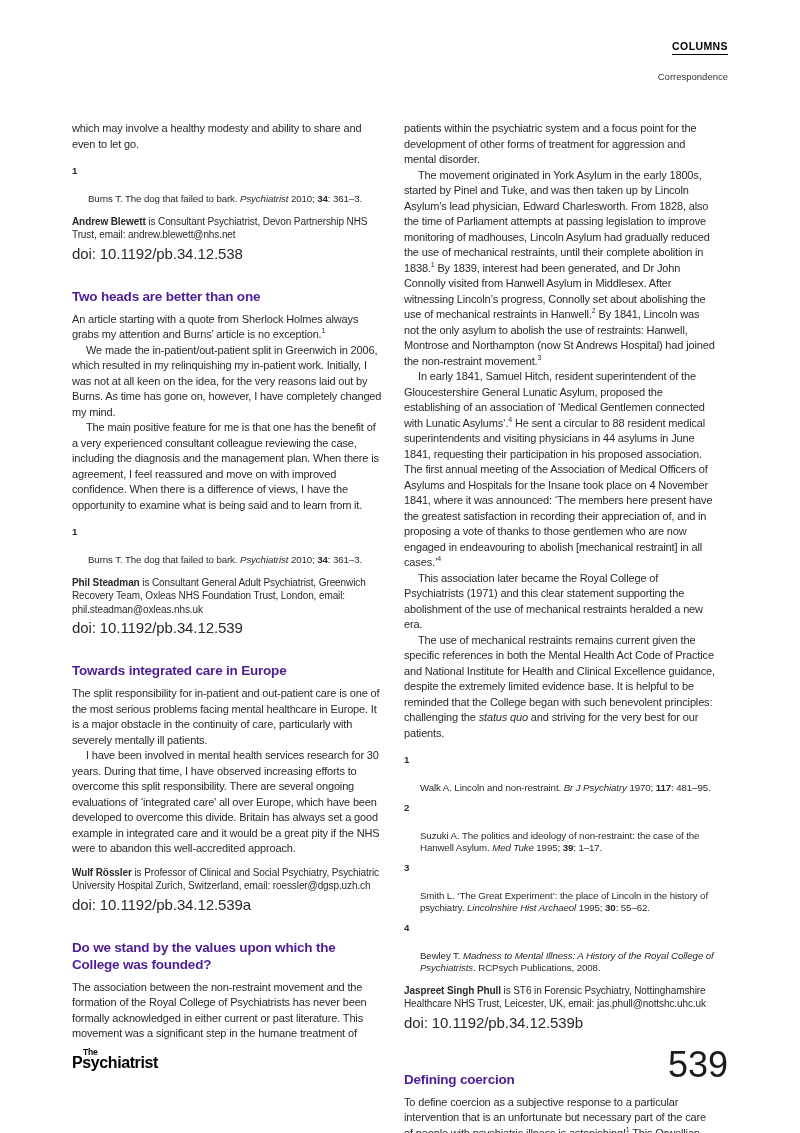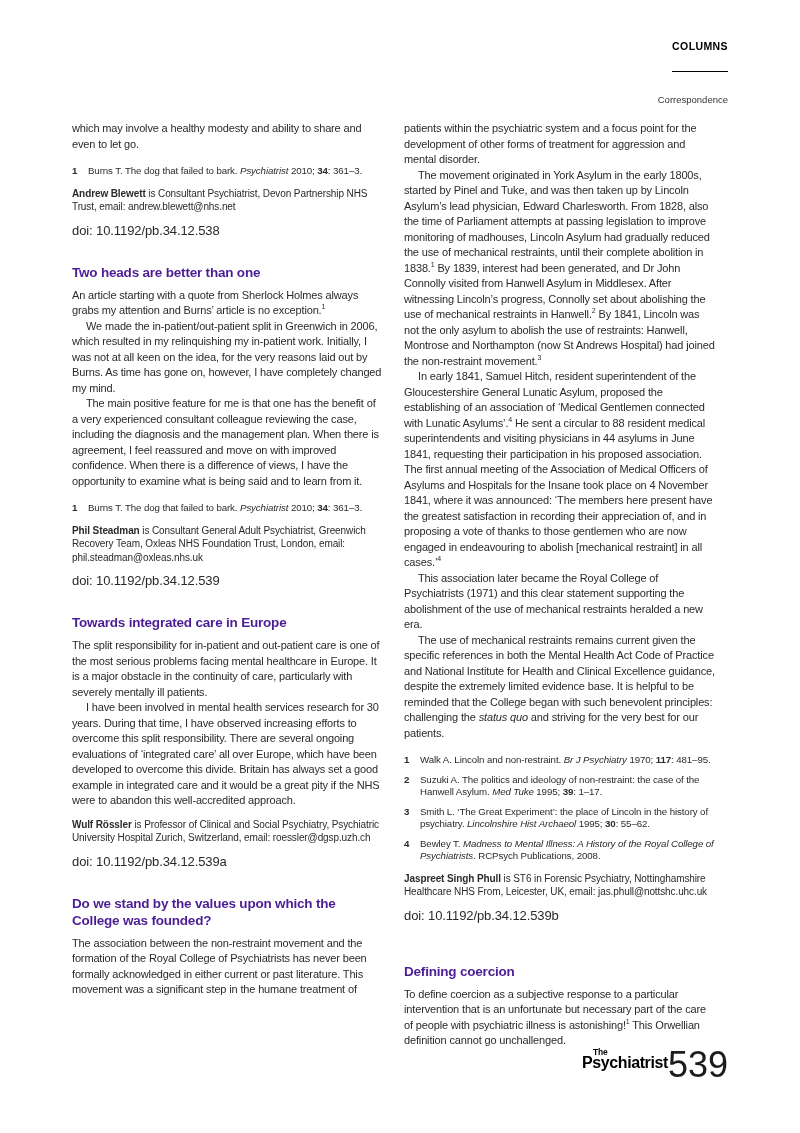--- a/index.html
+++ b/index.html
@@ -6,23 +6,23 @@
   body{
     width:800px;height:1133px;position:relative;overflow:hidden;
     font-family:"Liberation Sans","DejaVu Sans",sans-serif;
     color:#222;-webkit-font-smoothing:antialiased;
   }
   .page-header{
     position:absolute;top:36px;right:72px;text-align:right;
   }
   .kicker{
     display:inline-block;font-size:10.5px;font-weight:bold;letter-spacing:.4px;
-    color:#000;border-bottom:1.5px solid #000;padding-bottom:19px;
+    color:#000;border-bottom:1.5px solid #000;padding-bottom:2px;
   }
-  .section-label{font-size:9.5px;color:#333;margin-top:22px;}
+  .section-label{font-size:9.5px;color:#333;margin-top:16px;}
   .cols{
     position:absolute;left:72px;right:84px;top:121px;
     display:flex;gap:20px;
   }
   .col{flex:1;min-width:0;}
   .para,.para-indent{
     font-size:11px;line-height:15.5px;letter-spacing:-0.15px;
     margin:0;color:#2a2a2a;text-align:left;
   }
   .para-indent{text-indent:14px;}
@@ -33,31 +33,31 @@
     font-size:13.5px;font-weight:bold;color:#4c1d95;letter-spacing:-0.2px;
     margin:26px 0 7px 0;line-height:17px;
   }
   .mt-lg{margin-top:40px;}
   .ref-list{margin-top:13px;}
   .ref-row{
     display:flex;font-size:9.7px;line-height:12.5px;letter-spacing:-0.1px;
     color:#2a2a2a;margin-bottom:7px;
   }
   .ref-num{flex:0 0 16px;font-weight:bold;}
-  .ref-text{flex:1;}
+  .ref-text{flex:1;margin-top:28px;}
   .author-note{
     font-size:10px;line-height:13.5px;letter-spacing:-0.1px;
     color:#2a2a2a;margin-top:9px;
   }
   .doi{
-    font-size:13px;letter-spacing:-0.1px;color:#2a2a2a;margin-top:9px;
+    font-size:15px;letter-spacing:-0.1px;color:#2a2a2a;margin-top:3px;
   }
   .page-footer{
     position:absolute;left:72px;right:72px;top:1048px;
-    display:flex;justify-content:flex-end;align-items:flex-start;
+    display:flex;justify-content:space-between;align-items:flex-start;
   }
   .logo{line-height:1;}
   .logo-the{
     display:block;font-size:8.5px;font-weight:bold;color:#000;
     margin-left:11px;margin-bottom:-2px;letter-spacing:-0.2px;
   }
   .logo-name{
     display:block;font-size:16px;font-weight:bold;color:#000;letter-spacing:-0.4px;
   }
   .page-number{
@@ -133,21 +133,21 @@
       <div class="ref-row">
         <span class="ref-num">3</span>
         <span class="ref-text"><span>Smith L. ‘The Great Experiment’: the place of Lincoln in the history of psychiatry. </span><span class="i">Lincolnshire Hist Archaeol</span><span> 1995; </span><span class="b">30</span><span>: 55–62.</span></span>
       </div>
       <div class="ref-row">
         <span class="ref-num">4</span>
         <span class="ref-text"><span>Bewley T. </span><span class="i">Madness to Mental Illness: A History of the Royal College of Psychiatrists</span><span>. RCPsych Publications, 2008.</span></span>
       </div>
     </div>
 
-    <div class="author-note"><span class="b">Jaspreet Singh Phull</span><span> is ST6 in Forensic Psychiatry, Nottinghamshire Healthcare NHS From, Leicester, UK, email: jas.phull@nottshc.uhc.uk</span></div>
+    <div class="author-note"><span class="b">Jaspreet Singh Phull</span><span> is ST6 in Forensic Psychiatry, Nottinghamshire Healthcare NHS Trust, Leicester, UK, email: jas.phull@nottshc.uhc.uk</span></div>
     <div class="doi">doi: 10.1192/pb.34.12.539b</div>
 
     <h2 class="section-heading mt-lg">Defining coercion</h2>
     <p class="para"><span>To define coercion as a subjective response to a particular intervention that is an unfortunate but necessary part of the care of people with psychiatric illness is astonishing!</span><sup>1</sup><span> This Orwellian definition cannot go unchallenged.</span></p>
   </div>
 </div>
 
 <div class="page-footer">
   <div class="logo">
     <span class="logo-the">The</span>

